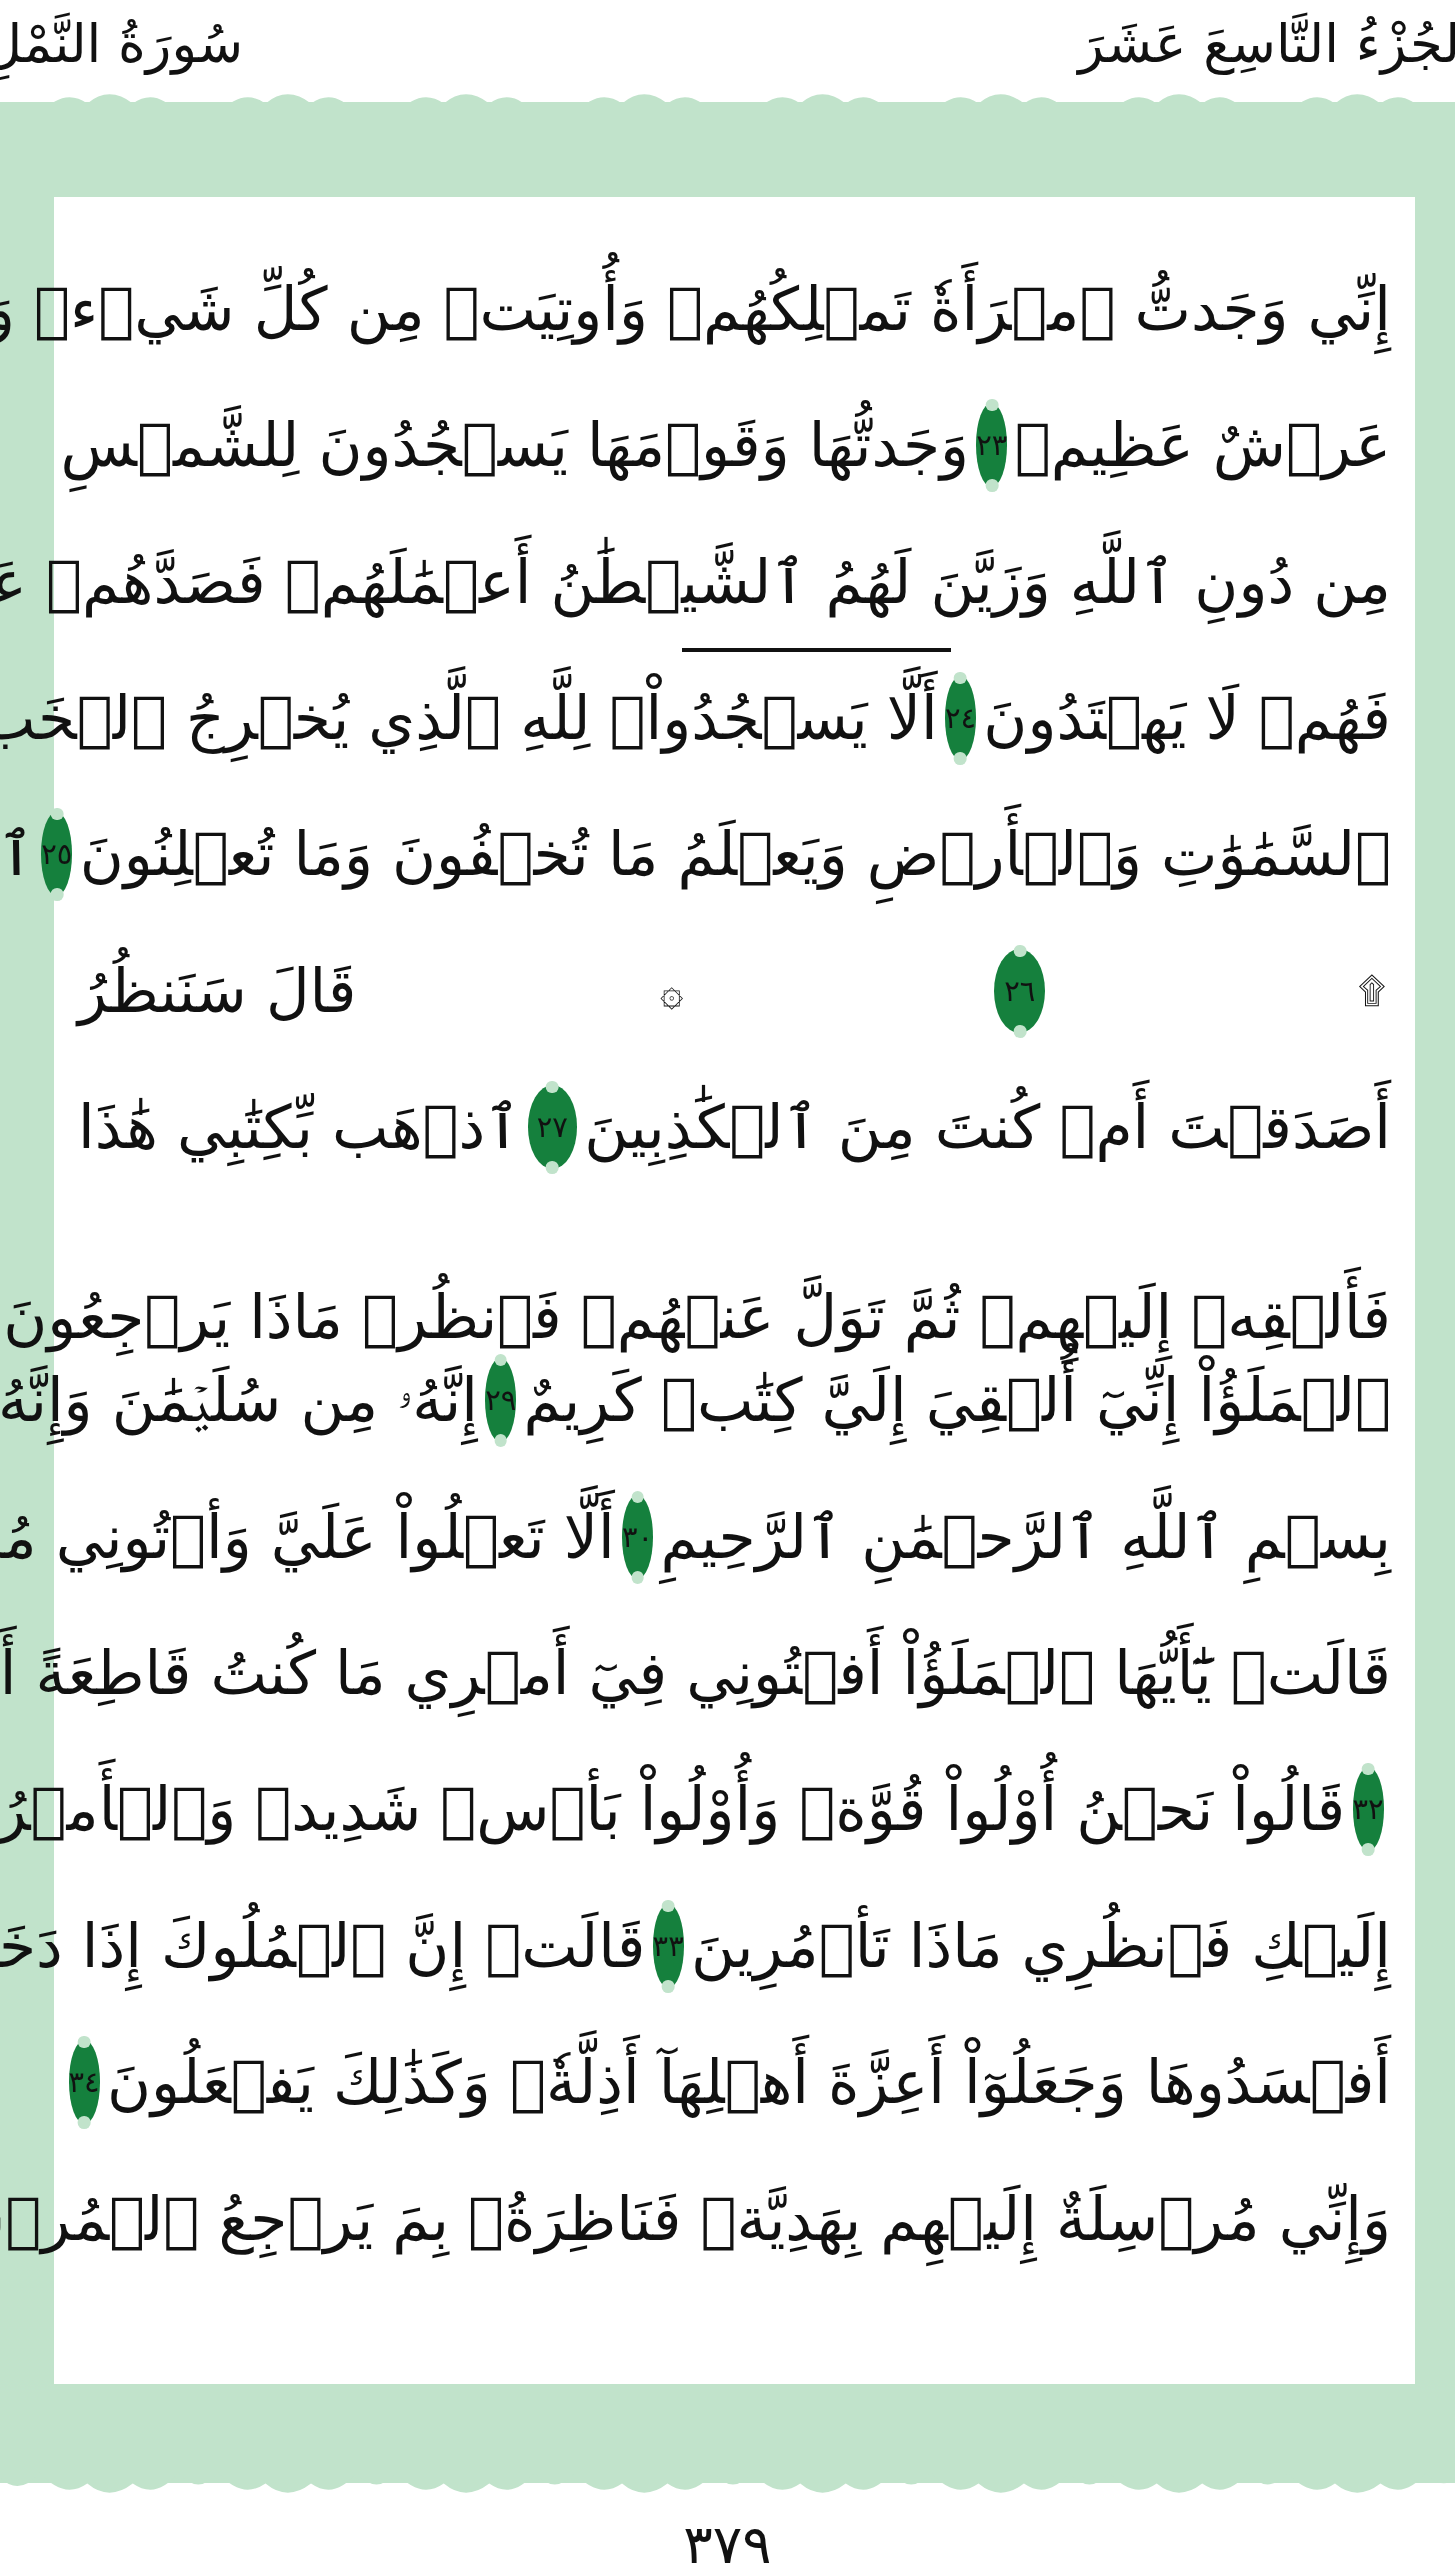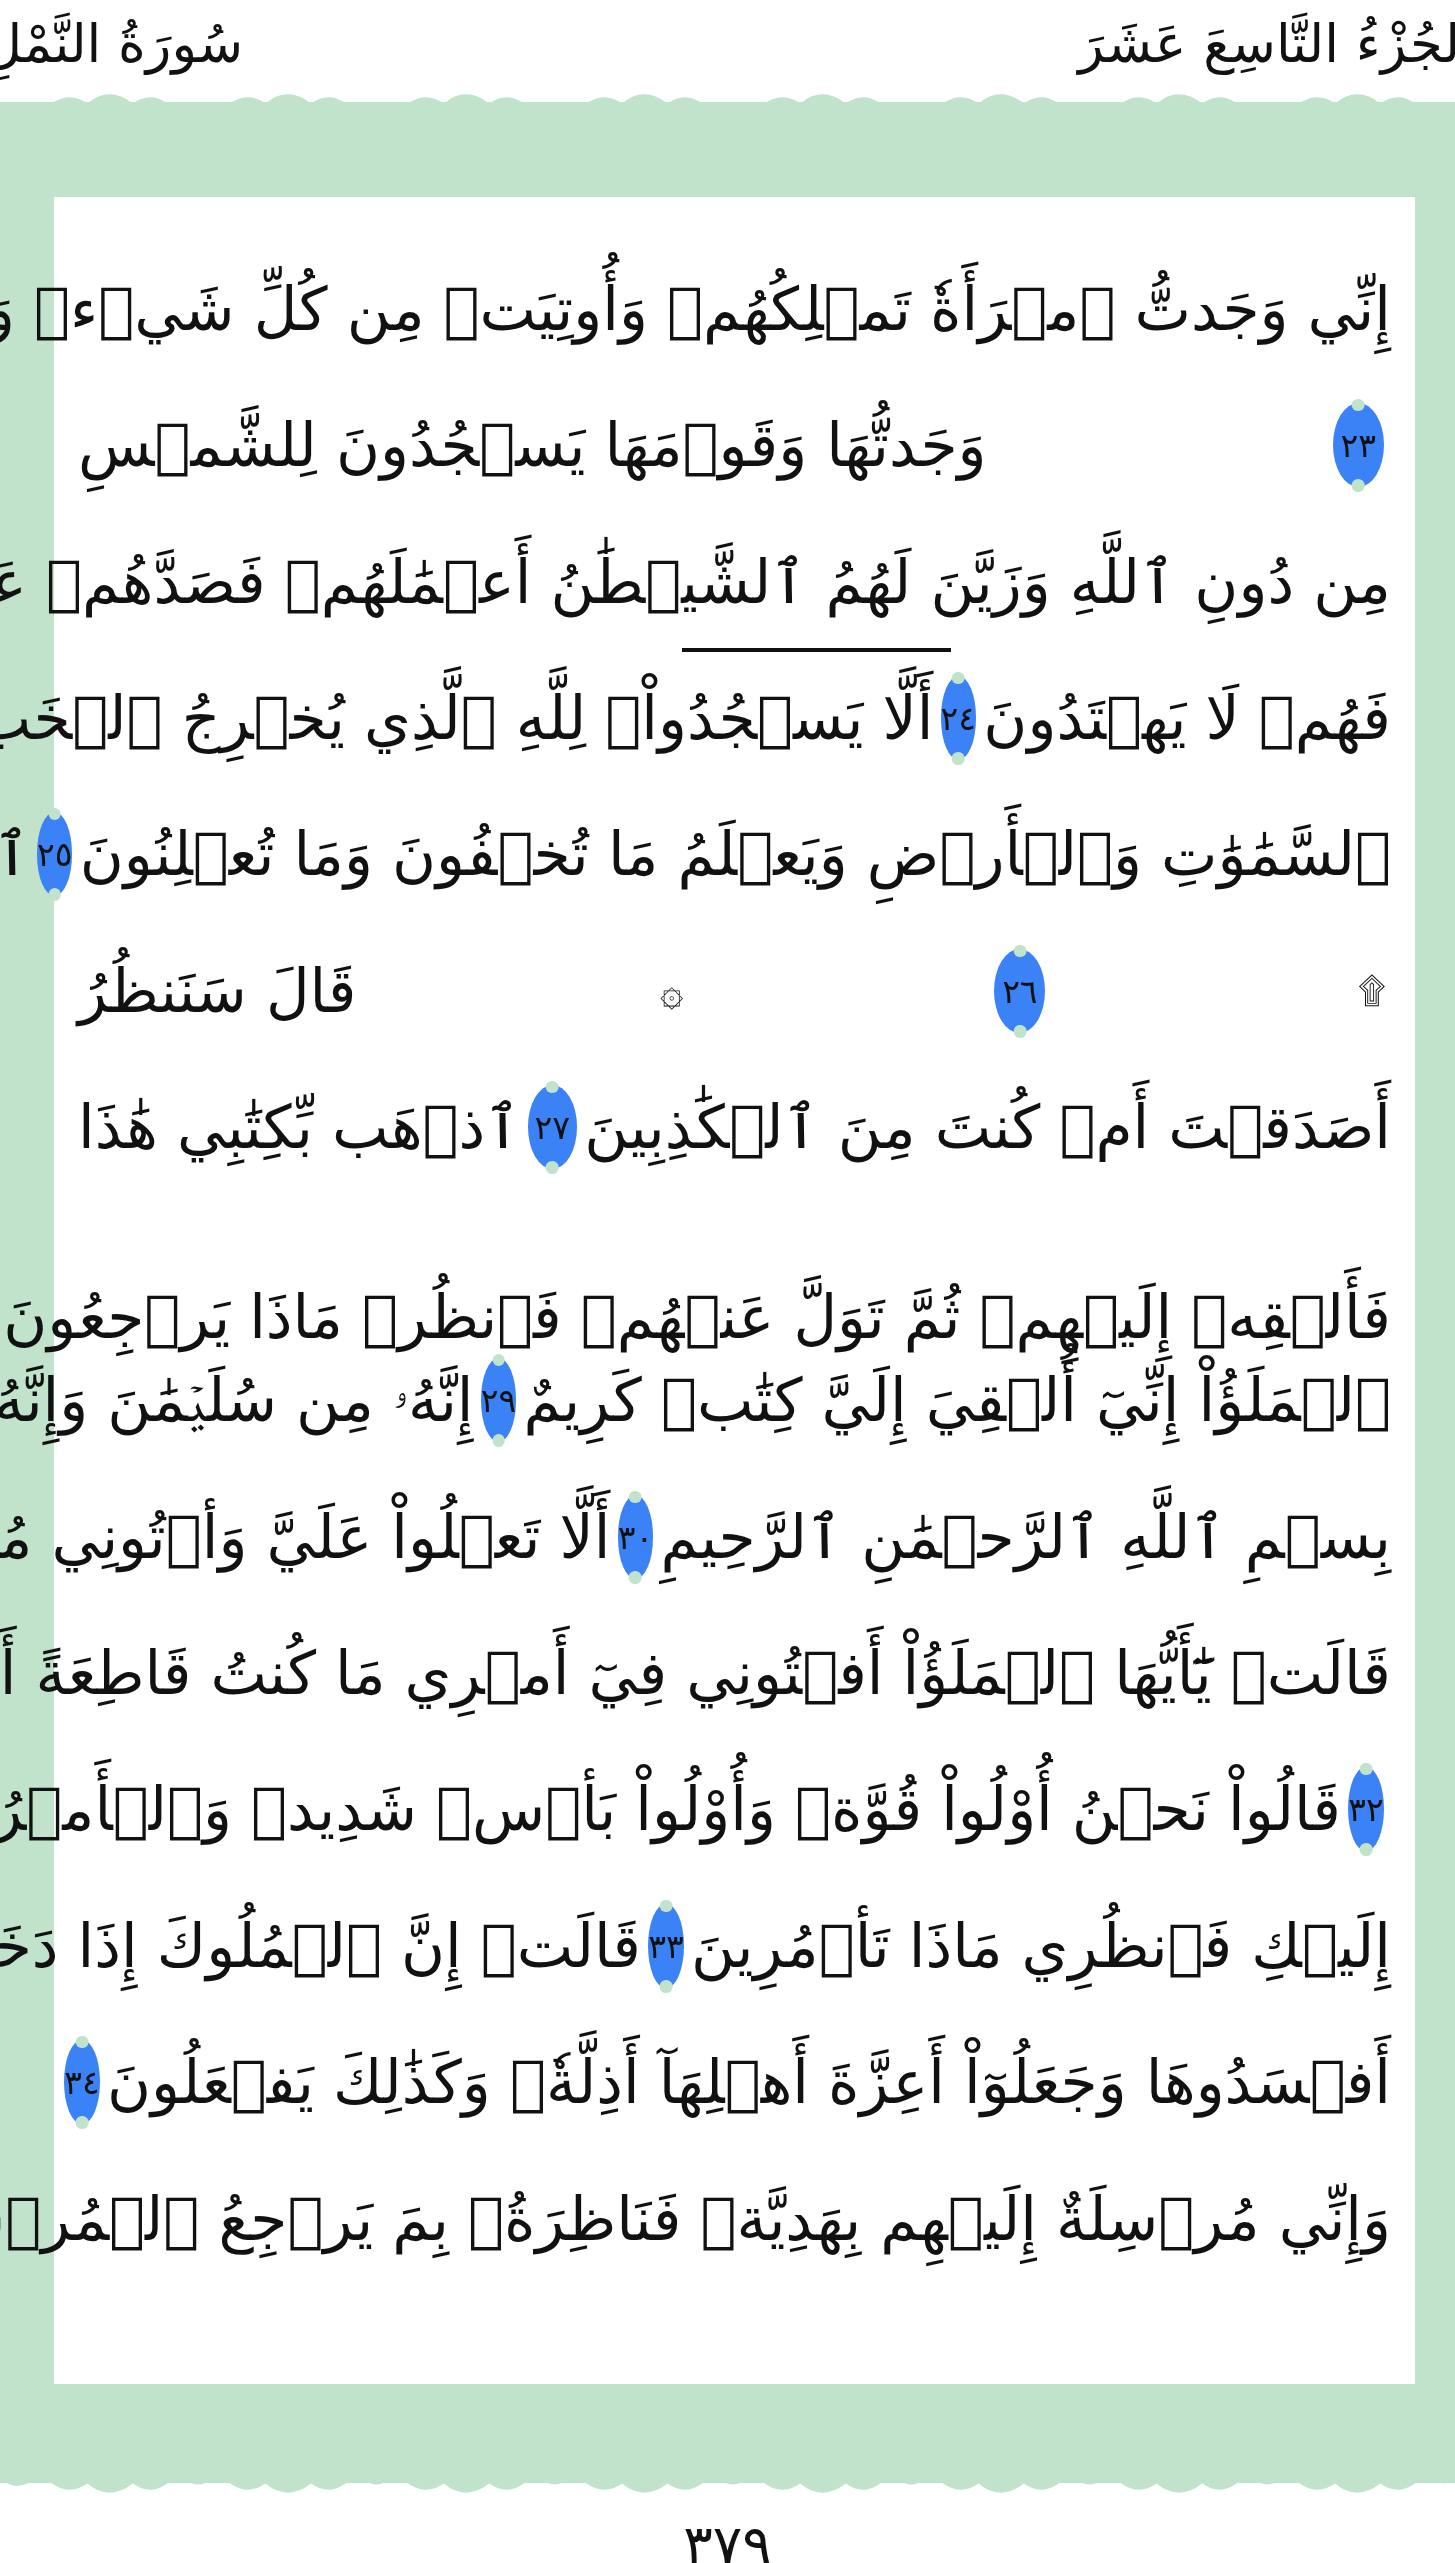--- a/index.html
+++ b/index.html
@@ -19,22 +19,22 @@
   .panel { position:absolute; left:54px; top:197px; width:1361px; height:2187px; background:#ffffff; }
 
   .line { position:absolute; left:24px; right:24px; height:136px;
           direction:rtl; text-align:justify; text-align-last:justify;
           font-family:"DejaVu Sans", sans-serif; font-size:60px; line-height:136px;
           white-space:nowrap; color:#111; }
   .line .seg { display:inline; }
   .line.flex { display:flex; flex-direction:row; justify-content:space-between; align-items:center; }
 
   .ayah { display:inline-flex; align-items:center; justify-content:center;
-          width:51px; height:84px; background:#3b82f6; border-radius:50% / 50%;
-          font-size:33px; color:#111; vertical-align:middle; position:relative;
+          width:51px; height:84px; background:#15803d; border-radius:50% / 50%;
+          font-size:29px; color:#111; vertical-align:middle; position:relative;
           font-family:"DejaVu Sans", sans-serif; line-height:1; margin:0 7.3px; }
   .ayah::before, .ayah::after { content:""; position:absolute; left:50%; width:12.7px; height:12.7px;
           background:#c1e3cb; border-radius:50%; transform:translateX(-50%); }
   .ayah::before { top:-4.5px; }
   .ayah::after { bottom:-4.5px; }
 
   .sajda { display:inline-block; font-size:36px; vertical-align:middle; margin:0 5.5px; }
   .hizb  { display:inline-block; font-size:40px; vertical-align:middle; margin:0 3.6px; }
 
   .underline-mark { position:absolute; left:682px; top:648px; width:269px; height:3.6px; background:#111; }
@@ -68,20 +68,21 @@
     Q22,56 0,36 Z"></path>
 </svg>
 
 <div class="panel">
 
   <div class="line" style="top:44px">
     <span class="seg">إِنِّي وَجَدتُّ ٱمۡرَأَةٗ تَمۡلِكُهُمۡ وَأُوتِيَتۡ مِن كُلِّ شَيۡءٖ وَلَهَا</span>
   </div>
 
   <div class="line flex" style="top:180px">
+    <span class="seg">عَرۡشٌ عَظِيمٞ</span>
     <span class="ayah">٢٣</span>
     <span class="seg">وَجَدتُّهَا وَقَوۡمَهَا يَسۡجُدُونَ لِلشَّمۡسِ</span>
   </div>
 
   <div class="line" style="top:317px">
     <span class="seg">مِن دُونِ ٱللَّهِ وَزَيَّنَ لَهُمُ ٱلشَّيۡطَٰنُ أَعۡمَٰلَهُمۡ فَصَدَّهُمۡ عَنِ ٱلسَّبِيلِ</span>
   </div>
 
   <div class="line flex" style="top:453px">
     <span class="seg">فَهُمۡ لَا يَهۡتَدُونَ</span>

